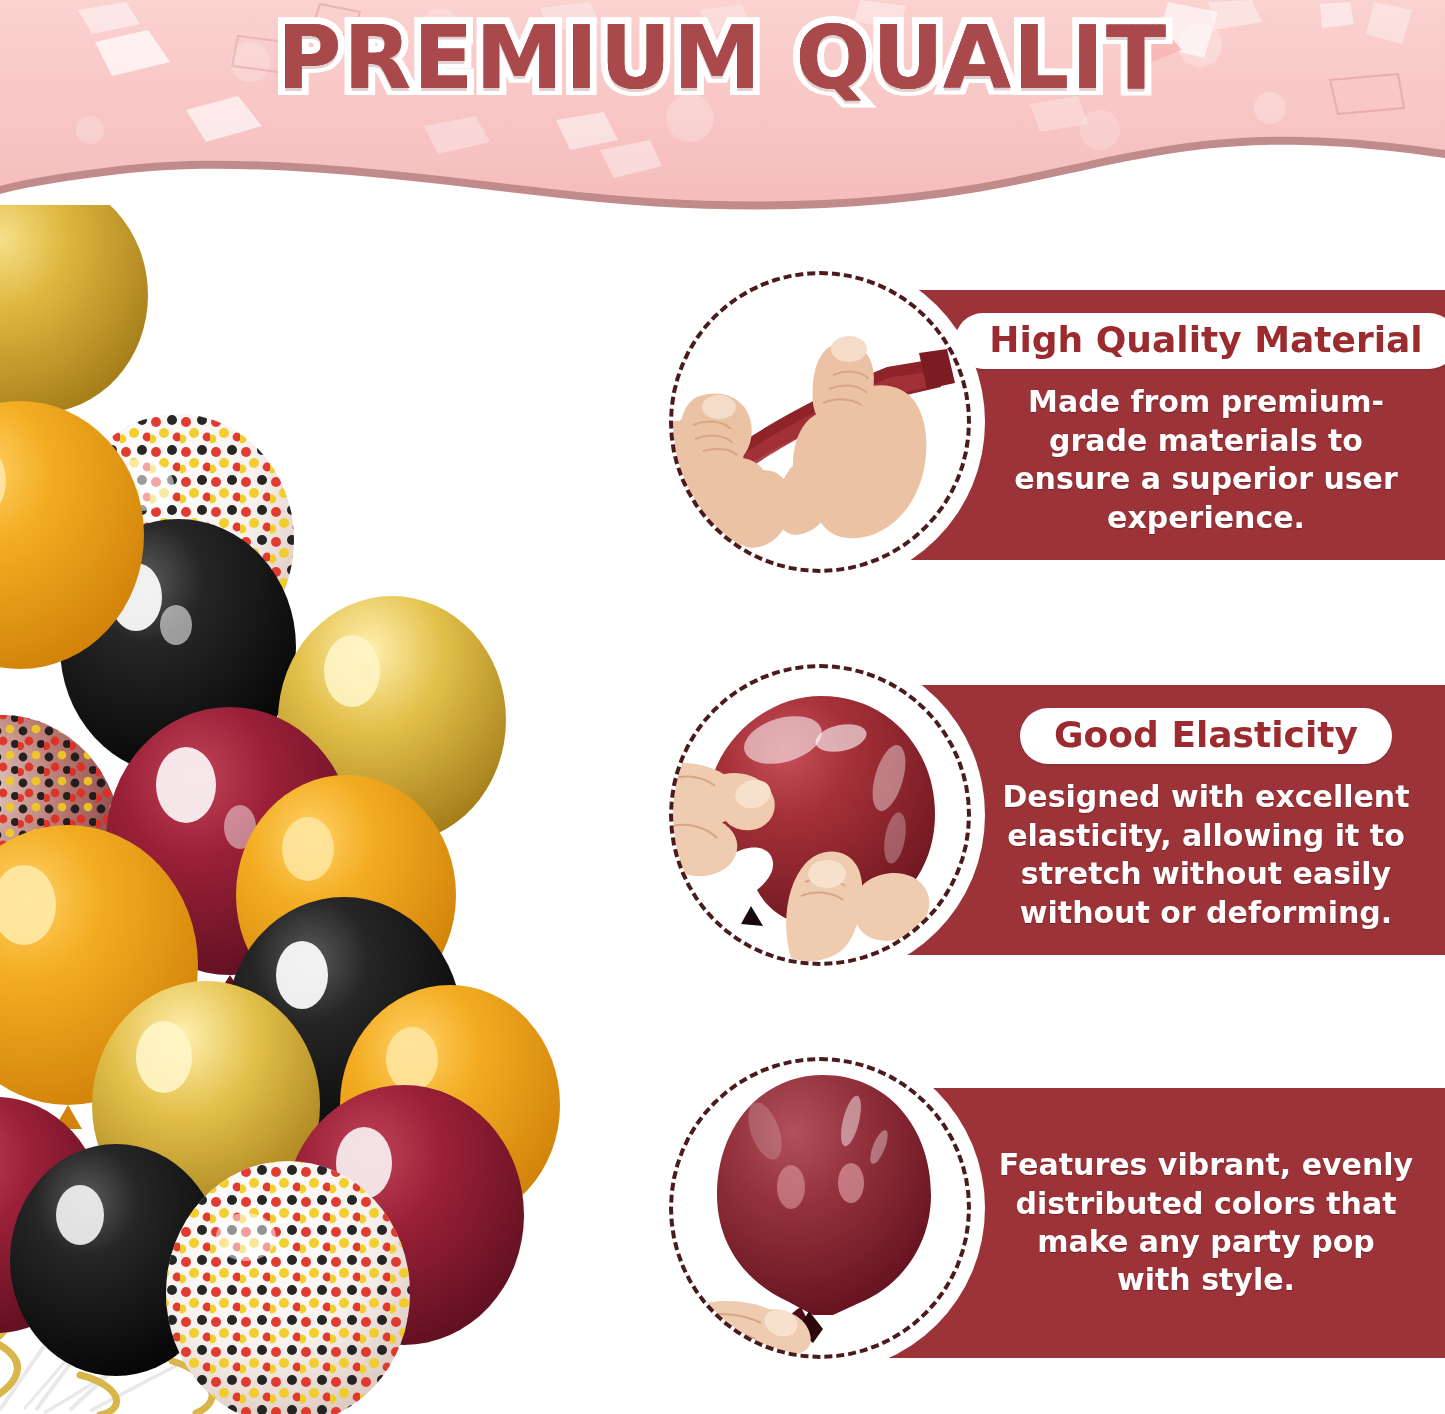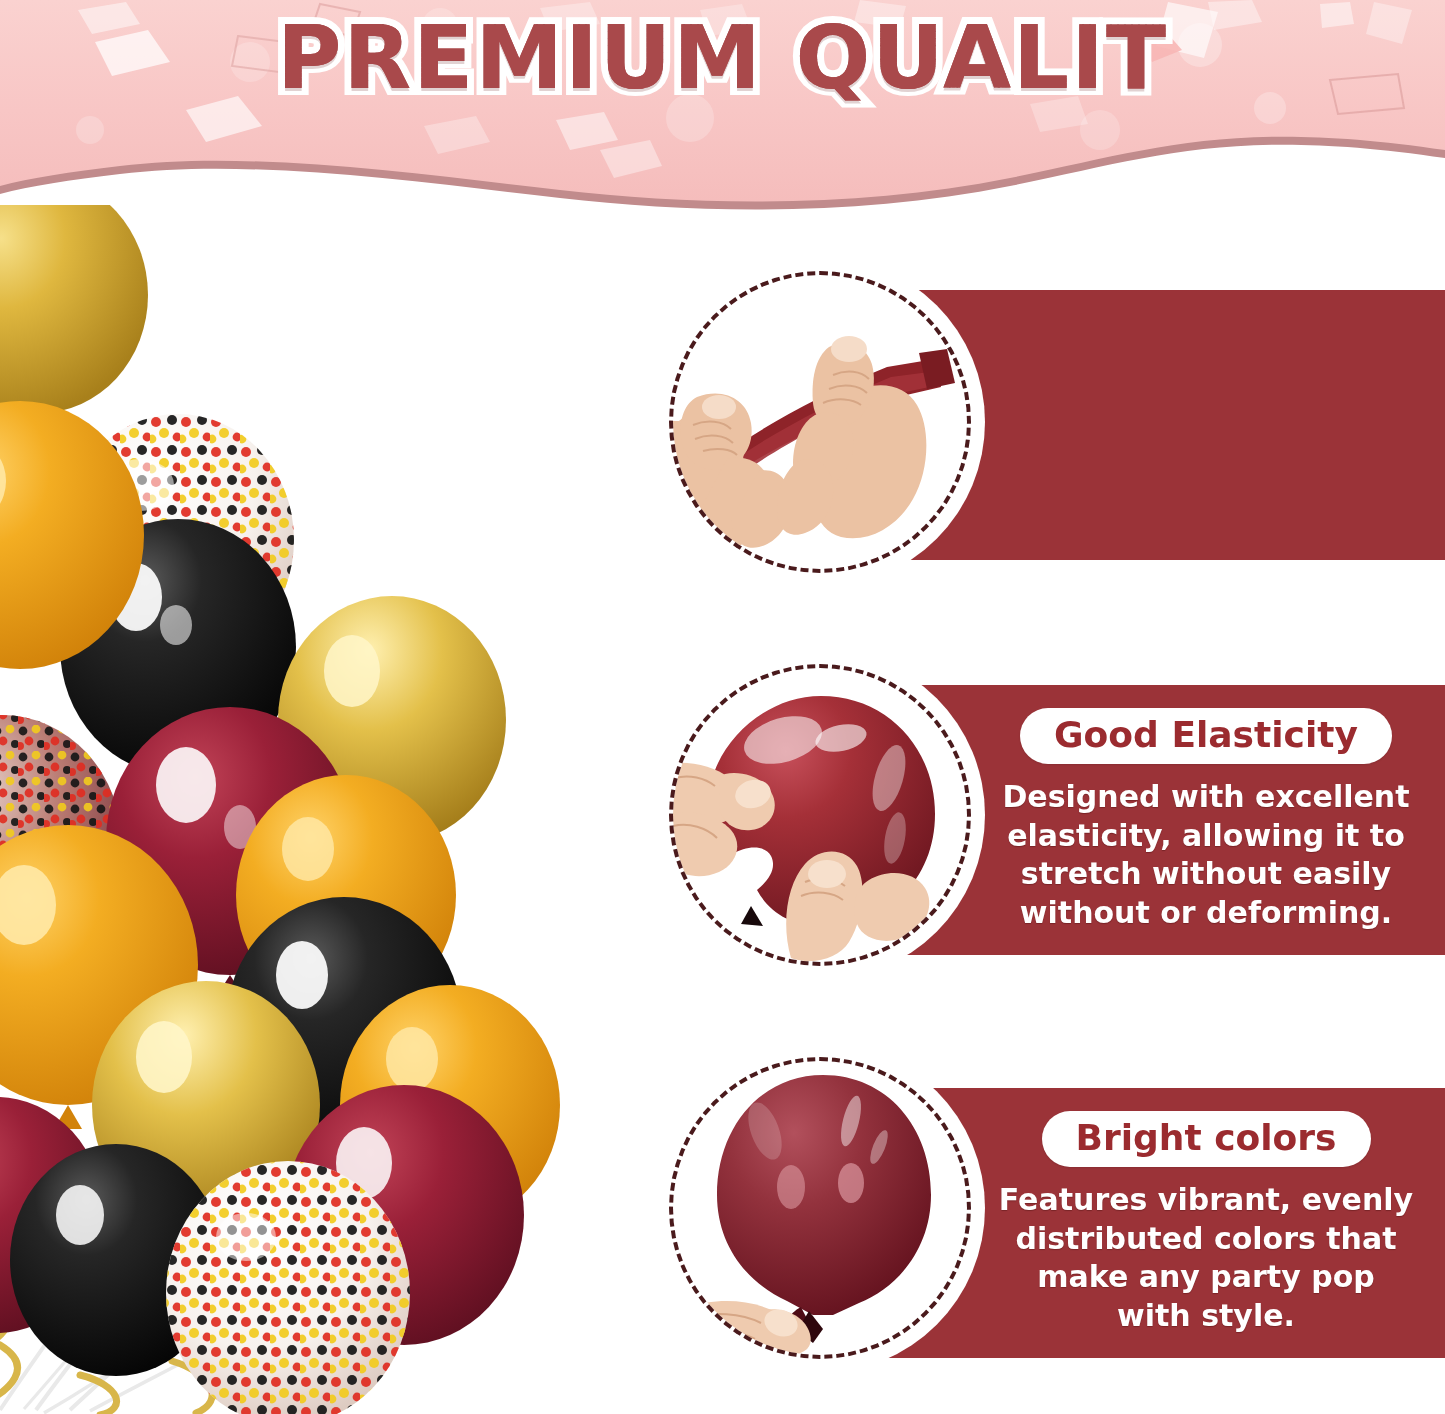--- a/index.html
+++ b/index.html
@@ -368,20 +368,26 @@
           <path d="M156,114 C170,108 186,110 194,118"></path>
           <path d="M150,128 C164,122 180,124 188,130"></path>
         </g>
         <ellipse cx="176" cy="74" rx="18" ry="13" fill="#F5DCC8"></ellipse>
         <ellipse cx="46" cy="132" rx="17" ry="12" fill="#F5DCC8"></ellipse>
       </svg>
     </div>
     <div class="photo-dash"></div>
   </div>
 
+  <div class="feature-panel" style="top:38px; background:transparent;">
+    <div class="panel-text-wrap">
+      <div class="feature-badge">High Quality Material</div>
+      <div class="feature-desc">Made from premium-grade materials to ensure a superior user experience.</div>
+    </div>
+  </div>
 </div>
 
 <div class="feature-row" style="left:655px; top:645px; width:790px; height:345px;">
   <div class="feature-panel" style="top:40px;"></div>
 
   <div class="feature-photo" style="left:0; top:5px;">
     <div class="photo-inner">
       <svg width="294" height="294" viewBox="0 0 294 294">
         <rect width="294" height="294" fill="#ffffff"></rect>
         <defs>
@@ -470,17 +476,16 @@
           <path d="M8,274 C34,266 62,268 82,278"></path>
         </g>
         <ellipse cx="108" cy="262" rx="17" ry="13" fill="#F7E0CC" transform="rotate(20 108 262)"></ellipse>
       </svg>
     </div>
     <div class="photo-dash"></div>
   </div>
 
   <div class="feature-panel" style="top:50px; background:transparent;">
     <div class="panel-text-wrap">
-      <div class="feature-badge">Bright colors</div>
       <div class="feature-desc">Features vibrant, evenly distributed colors that make any party pop with style.</div>
     </div>
   </div>
 </div>
 
 </body></html>

